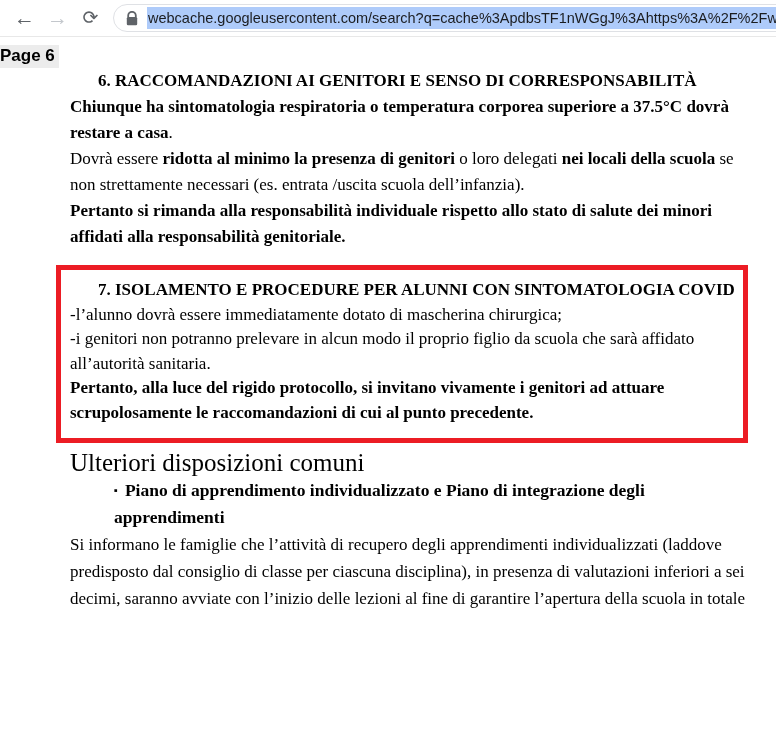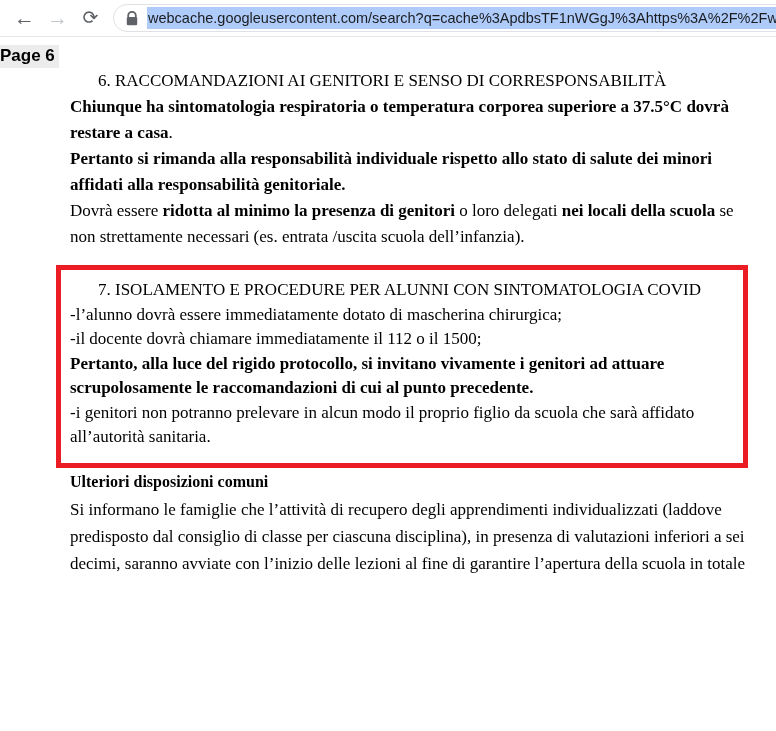--- a/index.html
+++ b/index.html
@@ -47,32 +47,32 @@
     background: #ececec;
     font-family: "Liberation Sans", sans-serif;
     font-weight: bold; font-size: 17px; color: #000;
   }
   .doc {
     margin: 0 28px 0 70px;
     font-size: 17px; line-height: 26px;
   }
   .doc p { margin: 0; }
   .h-sec {
-    font-weight: normal;
+    font-weight: bold;
     text-indent: 28px;
   }
   .h-sec6 { margin-top: 58px; }
   .covid-box {
     border: 5px solid #ec1c24;
-    margin: 15px 0 0 -14px;
+    margin: 15px 0 6px -14px;
     padding: 8px 8px 13px 9px;
     line-height: 24.5px;
   }
   .h-further {
-    font-weight: bold; font-size: 16px;
+    font-weight: normal; font-size: 25px;
     margin-top: 20px; line-height: 28px;
   }
   .bullet-line {
     font-weight: bold; font-size: 17.5px;
     padding-left: 44px; line-height: 27px;
   }
   .bullet-line .bullet { font-size: 11px; vertical-align: 2px; margin-right: 7px; }
   .last-par { margin-top: 2px; line-height: 27px; }
 </style>
 </head>
@@ -93,28 +93,30 @@
   </div>
 </div>
 
 <div>
   <span class="page-marker">Page 6</span>
 
   <div class="doc">
 
     <p class="h-sec h-sec6">6. RACCOMANDAZIONI AI GENITORI E SENSO DI CORRESPONSABILITÀ</p>
     <p><b>Chiunque ha sintomatologia respiratoria o temperatura corporea superiore a 37.5°C dovrà restare a casa</b>.</p>
+    <p>Dovrà essere <b>ridotta al minimo la presenza di genitori</b> o loro delegati <b>nei locali della scuola</b> se non strettamente necessari (es. entrata /uscita scuola dell’infanzia).</p>
     <p><b>Pertanto si rimanda alla responsabilità individuale rispetto allo stato di salute dei minori affidati alla responsabilità genitoriale.</b></p>
-    <p>Dovrà essere <b>ridotta al minimo la presenza di genitori</b> o loro delegati <b>nei locali della scuola</b> se non strettamente necessari (es. entrata /uscita scuola dell’infanzia).</p>
 
     <div class="covid-box" style="border-color: rgb(236, 28, 36);">
       <p class="h-sec">7. ISOLAMENTO E PROCEDURE PER ALUNNI CON SINTOMATOLOGIA COVID</p>
       <p>-l’alunno dovrà essere immediatamente dotato di mascherina chirurgica;</p>
-      <p>-il docente dovrà chiamare immediatamente il 112 o il 1500;</p>
+      <p>-i genitori non potranno prelevare in alcun modo il proprio figlio da scuola che sarà affidato all’autorità sanitaria.</p>
       <p><b>Pertanto, alla luce del rigido protocollo, si invitano vivamente i genitori ad attuare scrupolosamente le raccomandazioni di cui al punto precedente.</b></p>
-      <p>-i genitori non potranno prelevare in alcun modo il proprio figlio da scuola che sarà affidato all’autorità sanitaria.</p>
     </div>
 
     <p class="h-further">Ulteriori disposizioni comuni</p>
+    <p class="bullet-line">
+      <span class="bullet">▪</span><span>Piano di apprendimento individualizzato e Piano di integrazione degli apprendimenti</span>
+    </p>
     <p class="last-par">Si informano le famiglie che l’attività di recupero degli apprendimenti individualizzati (laddove predisposto dal consiglio di classe per ciascuna disciplina), in presenza di valutazioni inferiori a sei decimi, saranno avviate con l’inizio delle lezioni al fine di garantire l’apertura della scuola in totale</p>
 
   </div>
 </div>
 
 </body></html>

